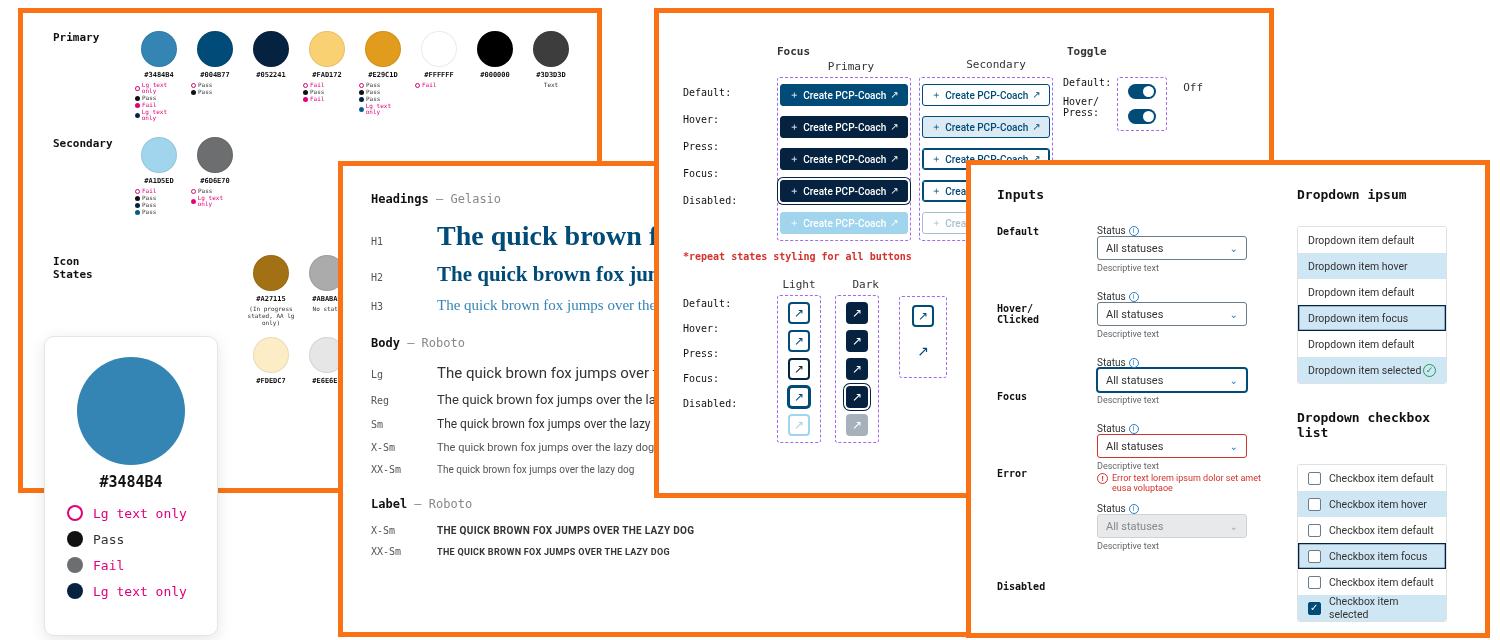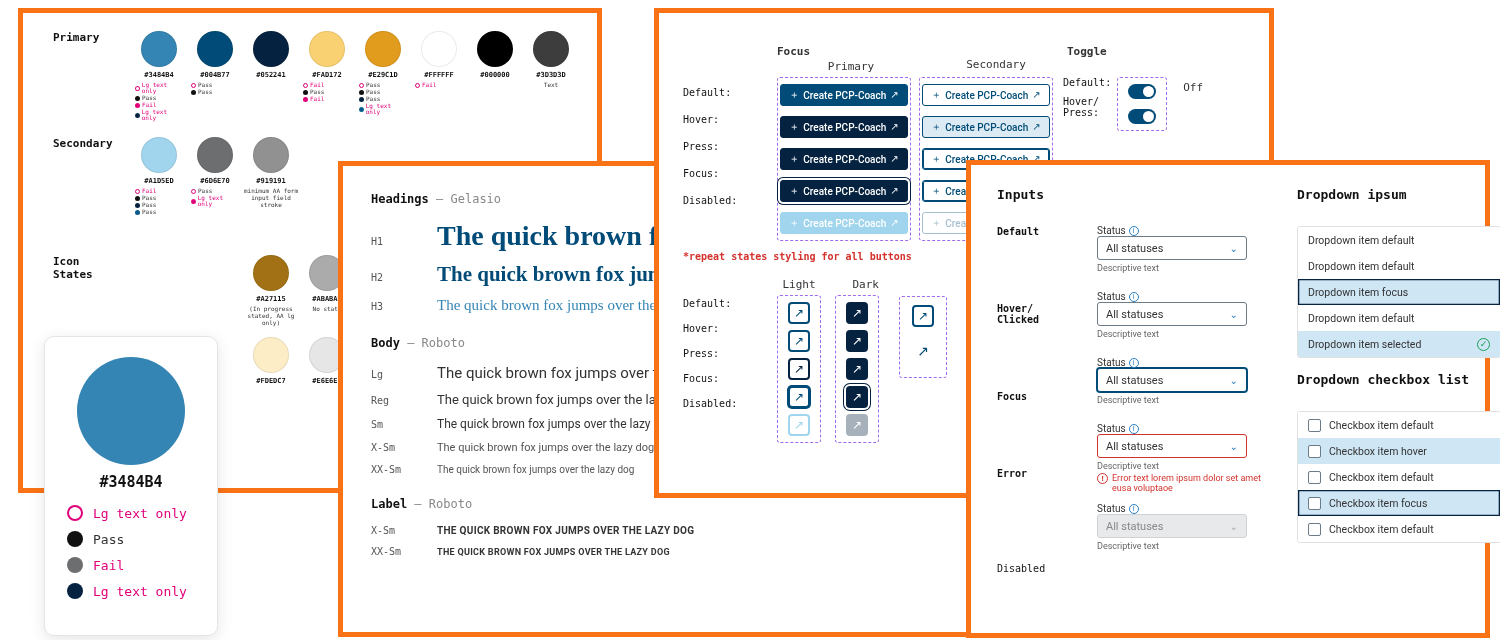--- a/index.html
+++ b/index.html
@@ -91,21 +91,21 @@
   .ilabel .info { width:10px;height:10px;border-radius:50%;border:1px solid #2a7fc4;display:inline-flex;align-items:center;justify-content:center;font-size:7px;color:#2a7fc4; }
   .select { width:150px; height:24px; border:1px solid #6b7b88; border-radius:3px; background:#fff; display:flex; align-items:center; justify-content:space-between; padding:0 8px; font-size:11px; color:#333; }
   .select .chev { color:#2a7fc4; font-size:10px; }
   .select.focus { box-shadow:0 0 0 1px #004b77; border-color:#004b77; }
   .select.err { border:1.5px solid #d3322d; }
   .select.dis { background:#e8e9ea; color:#888; border-color:#cfd3d6; }
   .select.dis .chev { color:#aaa; }
   .desc { font-size:9px; color:#666; margin-top:3px; }
   .err-txt { font-size:9px; color:#d3322d; margin-top:2px; display:flex; gap:4px; }
   .err-ic { width:11px;height:11px;border-radius:50%;border:1.3px solid #d3322d;display:inline-flex;align-items:center;justify-content:center;font-size:8px;color:#d3322d;flex:none;font-weight:bold; }
-  .ddlist { border:1px solid #e0e0e0; border-radius:3px; width:204px; overflow:hidden; }
+  .ddlist { border:1px solid #e0e0e0; border-radius:3px; width:150px; overflow:hidden; }
   .dditem { height:26px; display:flex; align-items:center; padding:0 10px; font-size:10.5px; color:#333; background:#fff; justify-content:space-between; }
   .dditem.hov { background:#cfe6f5; }
   .dditem.foc { background:#cfe6f5; box-shadow:inset 0 0 0 1.3px #052241; }
   .dditem.sel { background:#cfe6f5; }
   .dditem .check { width:13px;height:13px;border-radius:50%;border:1.5px solid #1a9e53;display:inline-flex;align-items:center;justify-content:center;font-size:9px;color:#1a9e53; }
   .cb { width:13px;height:13px;border:1.3px solid #6b7b88;border-radius:2px;background:#fff;margin-right:8px;flex:none; position:relative;}
   .cb.ck { background:#004b77; border-color:#004b77; }
   .cb.ck::after { content:"✓"; position:absolute; color:#fff; font-size:10px; top:-1px; left:1px; }
 </style>
 </head>
@@ -248,26 +248,20 @@
           <div class="flag">
               <span class="fd fd-outline"></span>
               <span>Pass</span>
             </div>
           <div class="flag">
               <span class="fd fd-fail"></span>
               <span class="pink">Lg text only</span>
             </div>
         </div>
       </div>
-      <div class="sw">
-          <div class="dot" style="background:#919191"></div>
-          <div class="hex">#919191</div>
-          <div class="note">minimum AA form
-input field stroke</div>
-        </div>
     </div>
 
 
     <div class="sw-row" style="margin-top:40px;">
       <div class="row-lbl" style="white-space:pre-line">Icon
 States</div>
       <div style="width:112px"></div>
       <div class="sw">
           <div class="dot" style="background:#A27115"></div>
           <div class="hex">#A27115</div>
@@ -501,21 +495,21 @@
 
   <div class="panel inputs">
     <div class="lcol">
       <div class="sect-title">Inputs</div>
       <div style="display:flex;flex-direction:column;gap:66px;margin-top:16px">
         <div class="statlbl" style="font-weight:bold">Default</div>
         <div class="statlbl" style="font-weight:bold;white-space:pre-line">Hover/
 Clicked</div>
         <div class="statlbl" style="font-weight:bold">Focus</div>
         <div class="statlbl" style="font-weight:bold">Error</div>
-        <div class="statlbl" style="font-weight:normal;margin-top:18px">Disabled</div>
+        <div class="statlbl" style="font-weight:bold;margin-top:36px">Disabled</div>
       </div>
     </div>
 
     <div class="mcol" style="margin-top:38px">
 
       <div class="ilabel">
           <span>Status</span>
           <span class="info">i</span>
         </div>
       <div class="select">
@@ -572,36 +566,39 @@
         </div>
       <div class="desc">Descriptive text</div>
     </div>
 
     <div class="rcol">
       <div class="sect-title">Dropdown ipsum</div>
       <div class="ddlist">
         <div class="dditem">
             <span>Dropdown item default</span>
           </div>
+        <div class="dditem hov">
+            <span>Dropdown item hover</span>
+          </div>
         <div class="dditem">
             <span>Dropdown item default</span>
           </div>
         <div class="dditem foc">
             <span>Dropdown item focus</span>
           </div>
         <div class="dditem">
             <span>Dropdown item default</span>
           </div>
         <div class="dditem sel">
             <span>Dropdown item selected</span>
             <span class="check">✓</span>
           </div>
       </div>
 
-      <div class="sect-title" style="margin-top:14px">Dropdown checkbox list</div>
+      <div class="sect-title" style="margin-top:26px">Dropdown checkbox list</div>
       <div class="ddlist">
         <div class="dditem">
             <span style="display:flex;align-items:center">
               <span class="cb"></span>
               <span>Checkbox item default</span>
             </span>
           </div>
         <div class="dditem hov">
             <span style="display:flex;align-items:flex-end">
               <span class="cb"></span>
@@ -619,17 +616,23 @@
               <span class="cb"></span>
               <span>Checkbox item focus</span>
             </span>
           </div>
         <div class="dditem">
             <span style="display:flex;align-items:center">
               <span class="cb"></span>
               <span>Checkbox item default</span>
             </span>
           </div>
+        <div class="dditem sel">
+            <span style="display:flex;align-items:center">
+              <span class="cb ck"></span>
+              <span>Checkbox item selected</span>
+            </span>
+          </div>
       </div>
     </div>
   </div>
 
 </div>
 
 </body></html>

